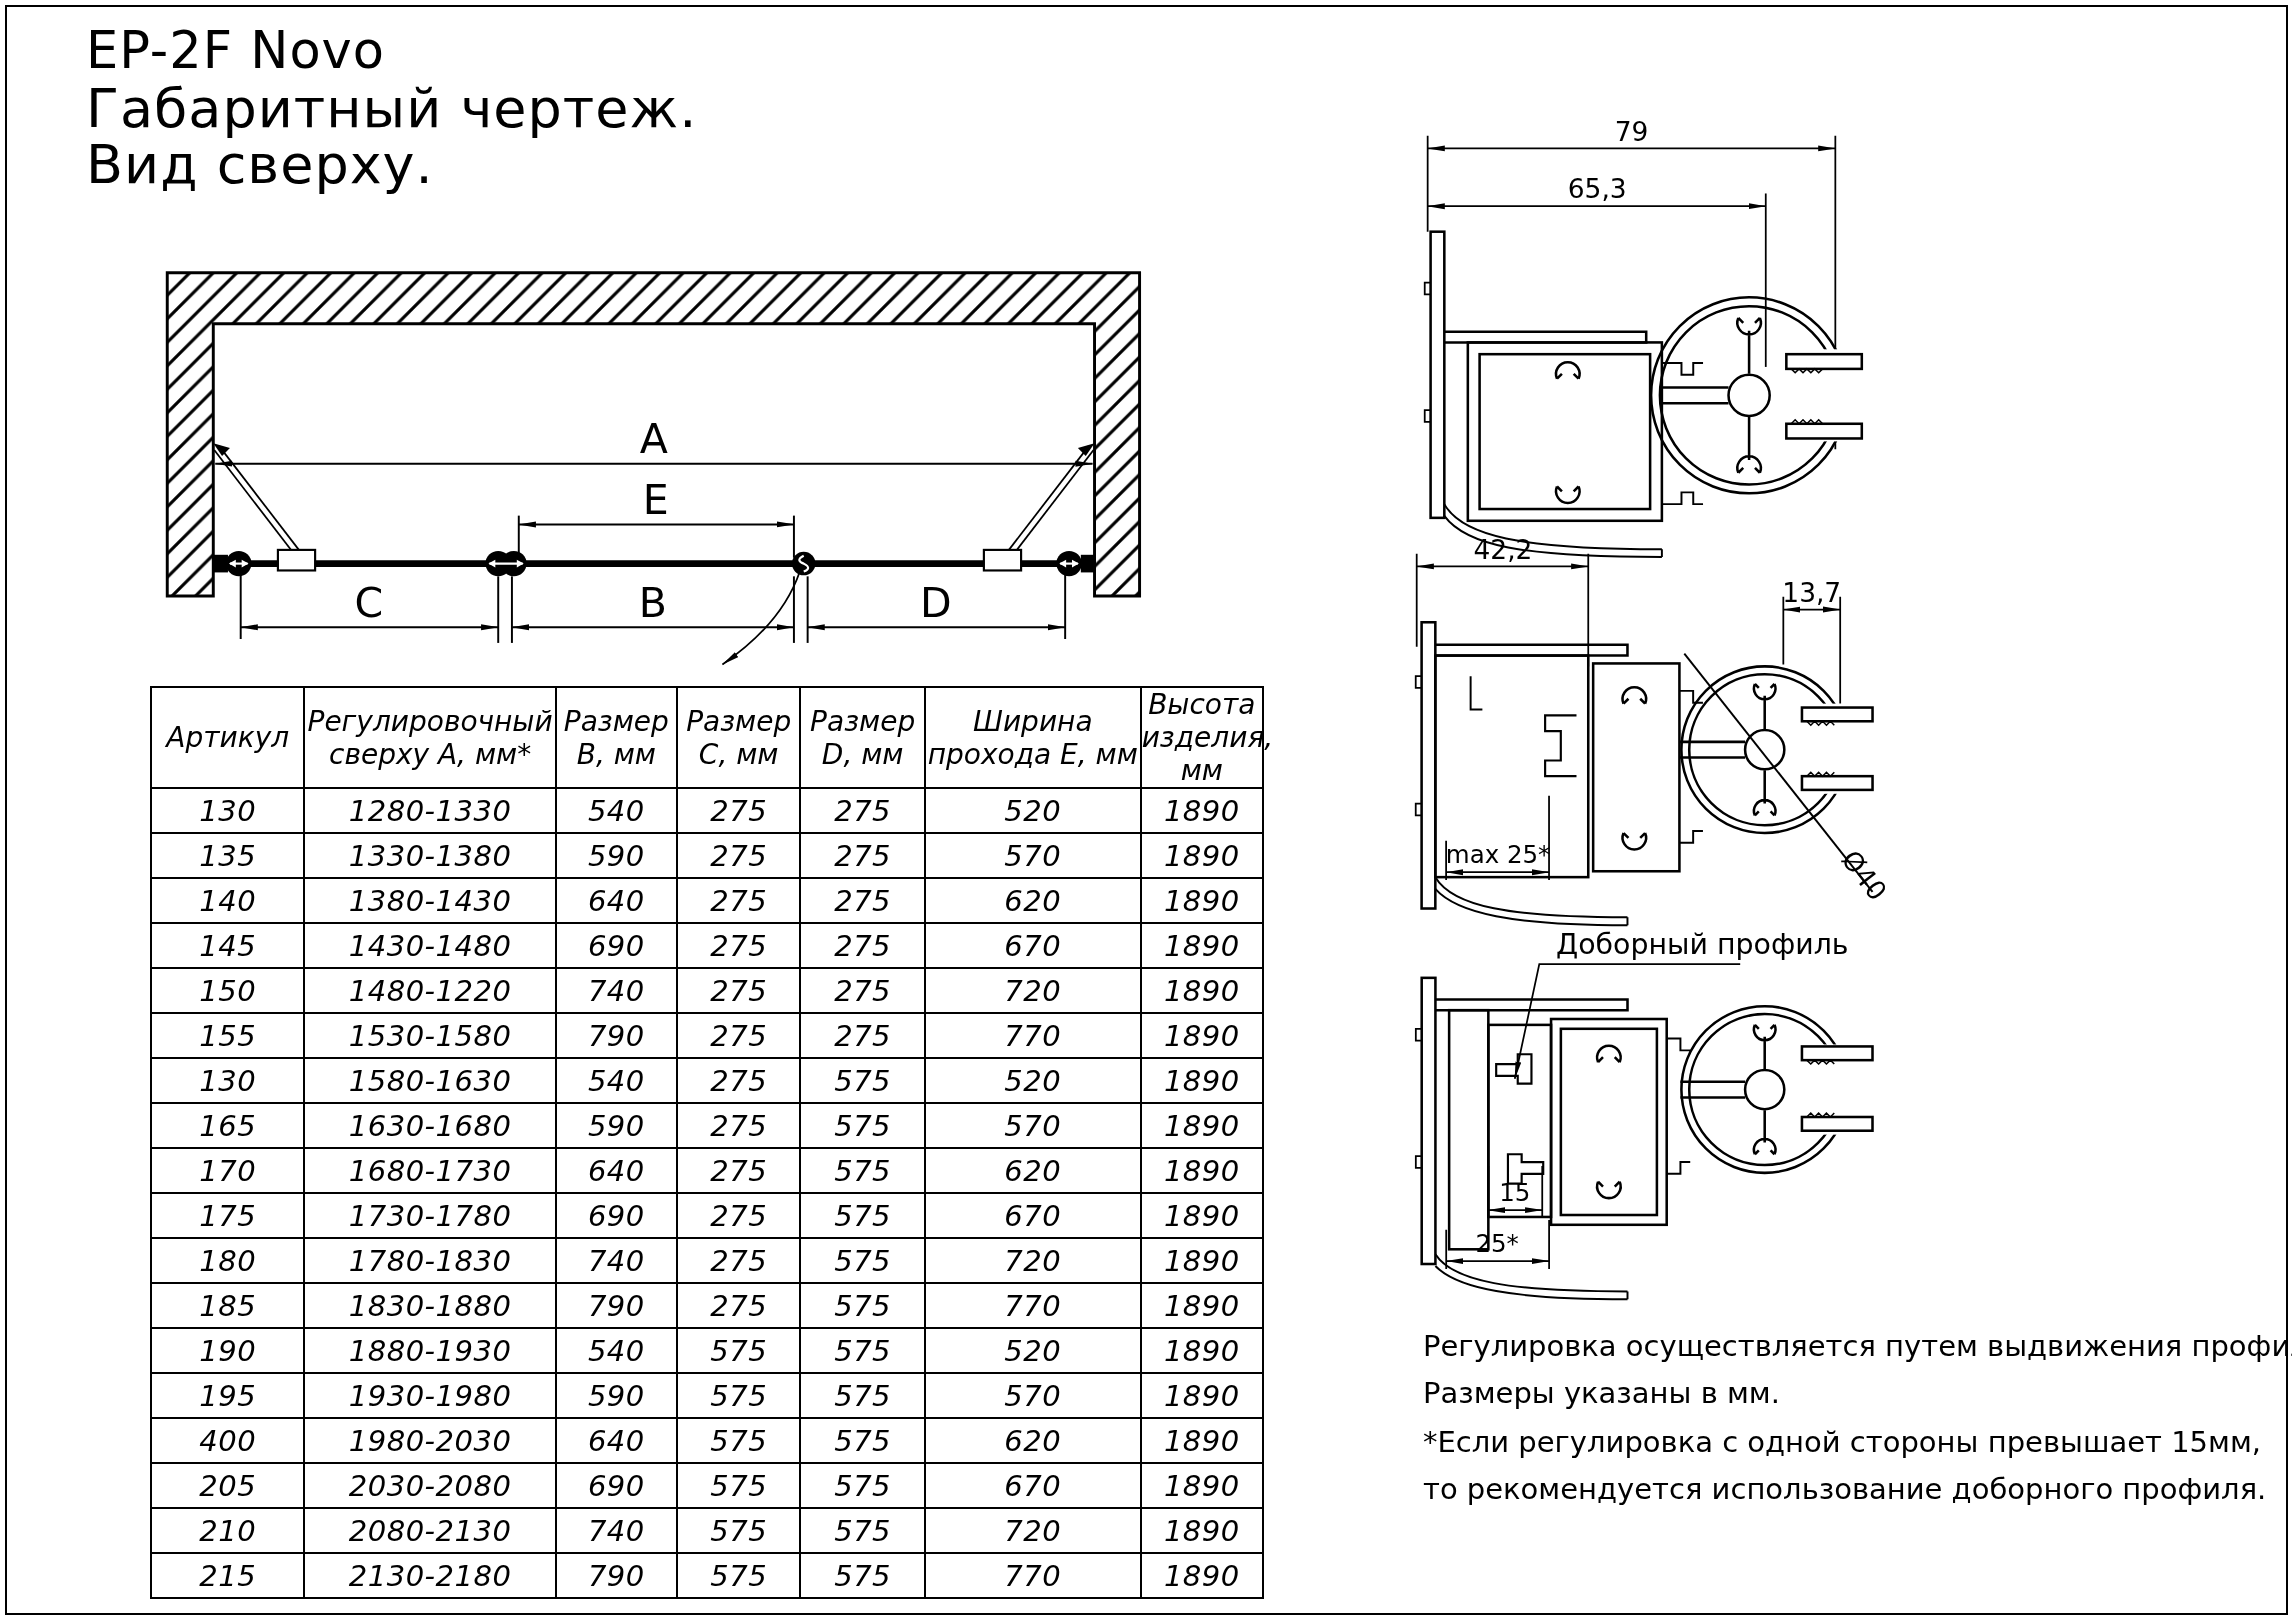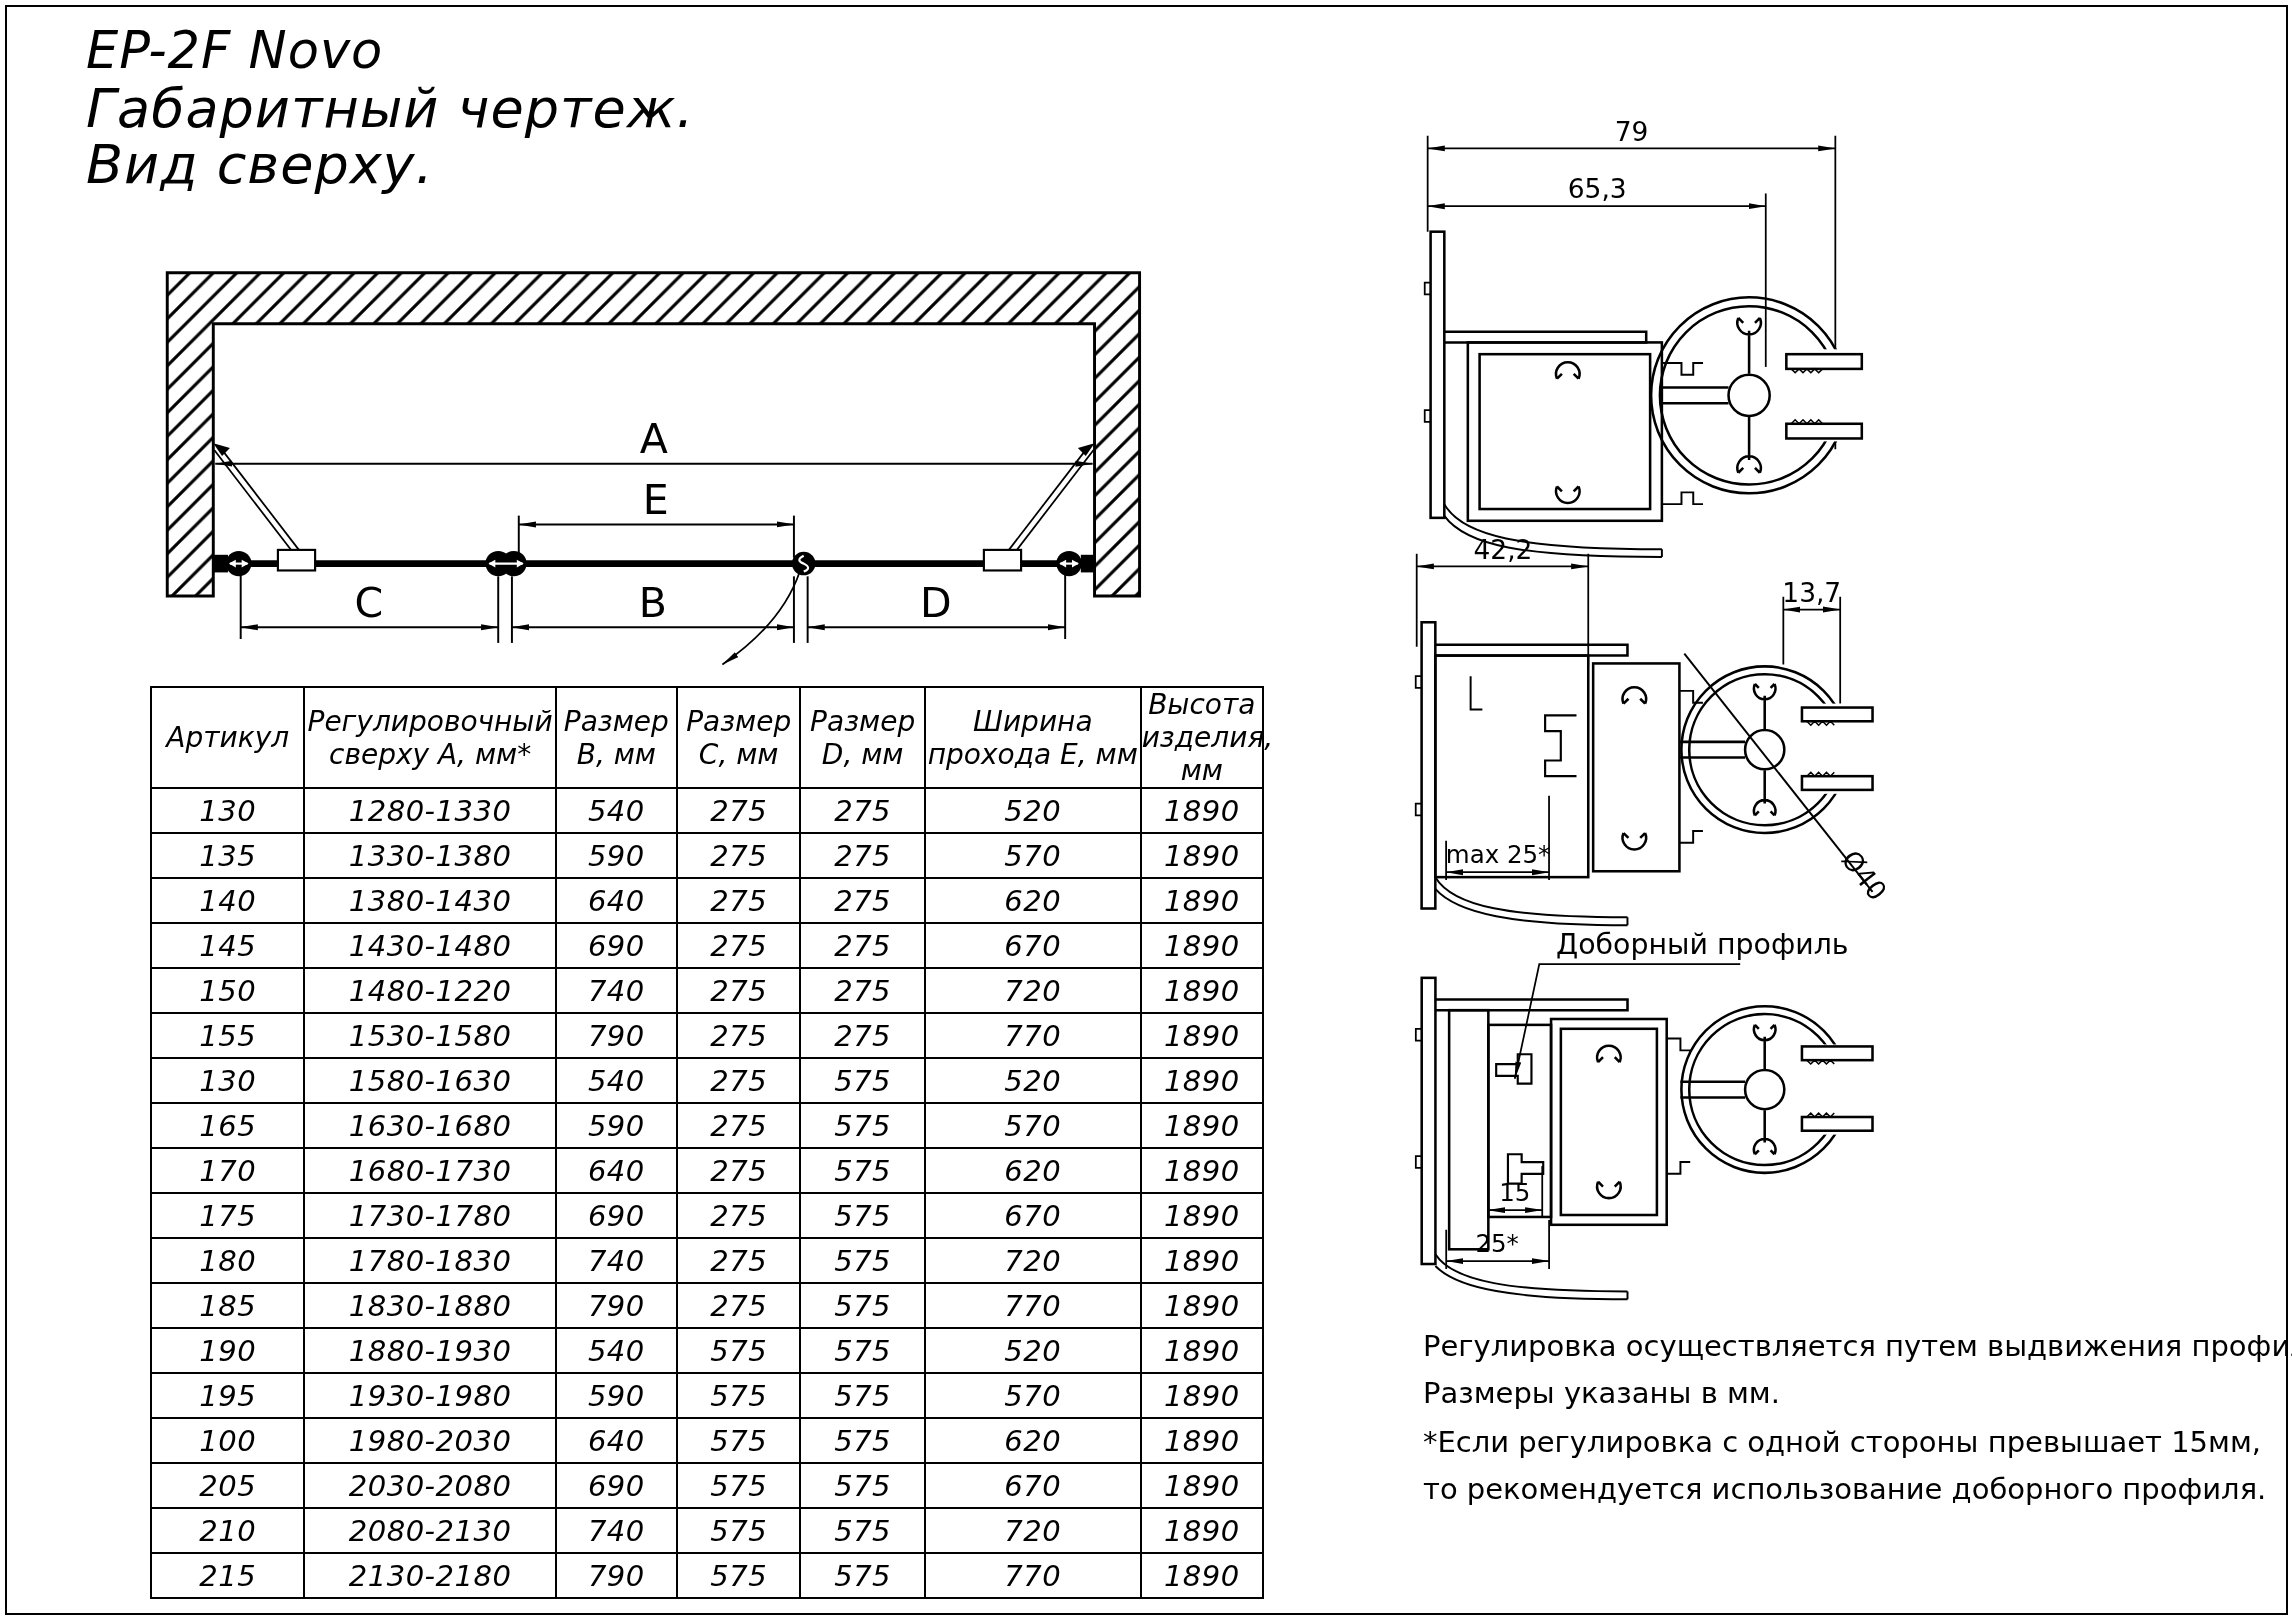--- a/index.html
+++ b/index.html
@@ -1,20 +1,20 @@
 <!DOCTYPE html>
 <html><head>
 <meta charset="utf-8">
 <style>
   html,body { margin:0; padding:0; background:#e8e8e8; }
   .page { position:relative; width:2293px; height:1620px; background:#fff;
           font-family:"DejaVu Sans", sans-serif; color:#000; overflow:hidden; }
   .frame { position:absolute; inset:4.9px; border:2px solid #000; pointer-events:none; }
   .abs { position:absolute; }
-  .titles { position:absolute; left:86px; top:19.6px; font-style:italic; }
+  .titles { position:absolute; left:86px; top:19.6px; }
   .title-main { font-size:51px; line-height:61px; letter-spacing:1px; }
   .title-sub  { font-size:54px; line-height:56px; letter-spacing:1px; }
   table.dim-table { position:absolute; left:150px; top:686px; width:1114px; height:875px;
           border-collapse:collapse; table-layout:fixed; text-align:center; font-style:italic; }
   .dim-table th, .dim-table td { border:2.5px solid #000; vertical-align:middle; padding:0; }
   .dim-table thead th { font-size:28px; font-weight:normal; white-space:pre-line;
           height:96px; line-height:33px; }
   .dim-table tbody td { font-size:29px; height:43px; letter-spacing:0.5px; }
   .notes { position:absolute; font-size:29px; line-height:47px; white-space:nowrap; }
   svg text { font-family:"DejaVu Sans", sans-serif; fill:#000; }
@@ -261,21 +261,21 @@
         <tr>
         <td>195</td>
         <td>1930-1980</td>
         <td>590</td>
         <td>575</td>
         <td>575</td>
         <td>570</td>
         <td>1890</td>
       </tr>
         <tr>
-        <td>100</td>
+        <td>400</td>
         <td>1980-2030</td>
         <td>640</td>
         <td>575</td>
         <td>575</td>
         <td>620</td>
         <td>1890</td>
       </tr>
         <tr>
         <td>205</td>
         <td>2030-2080</td>

